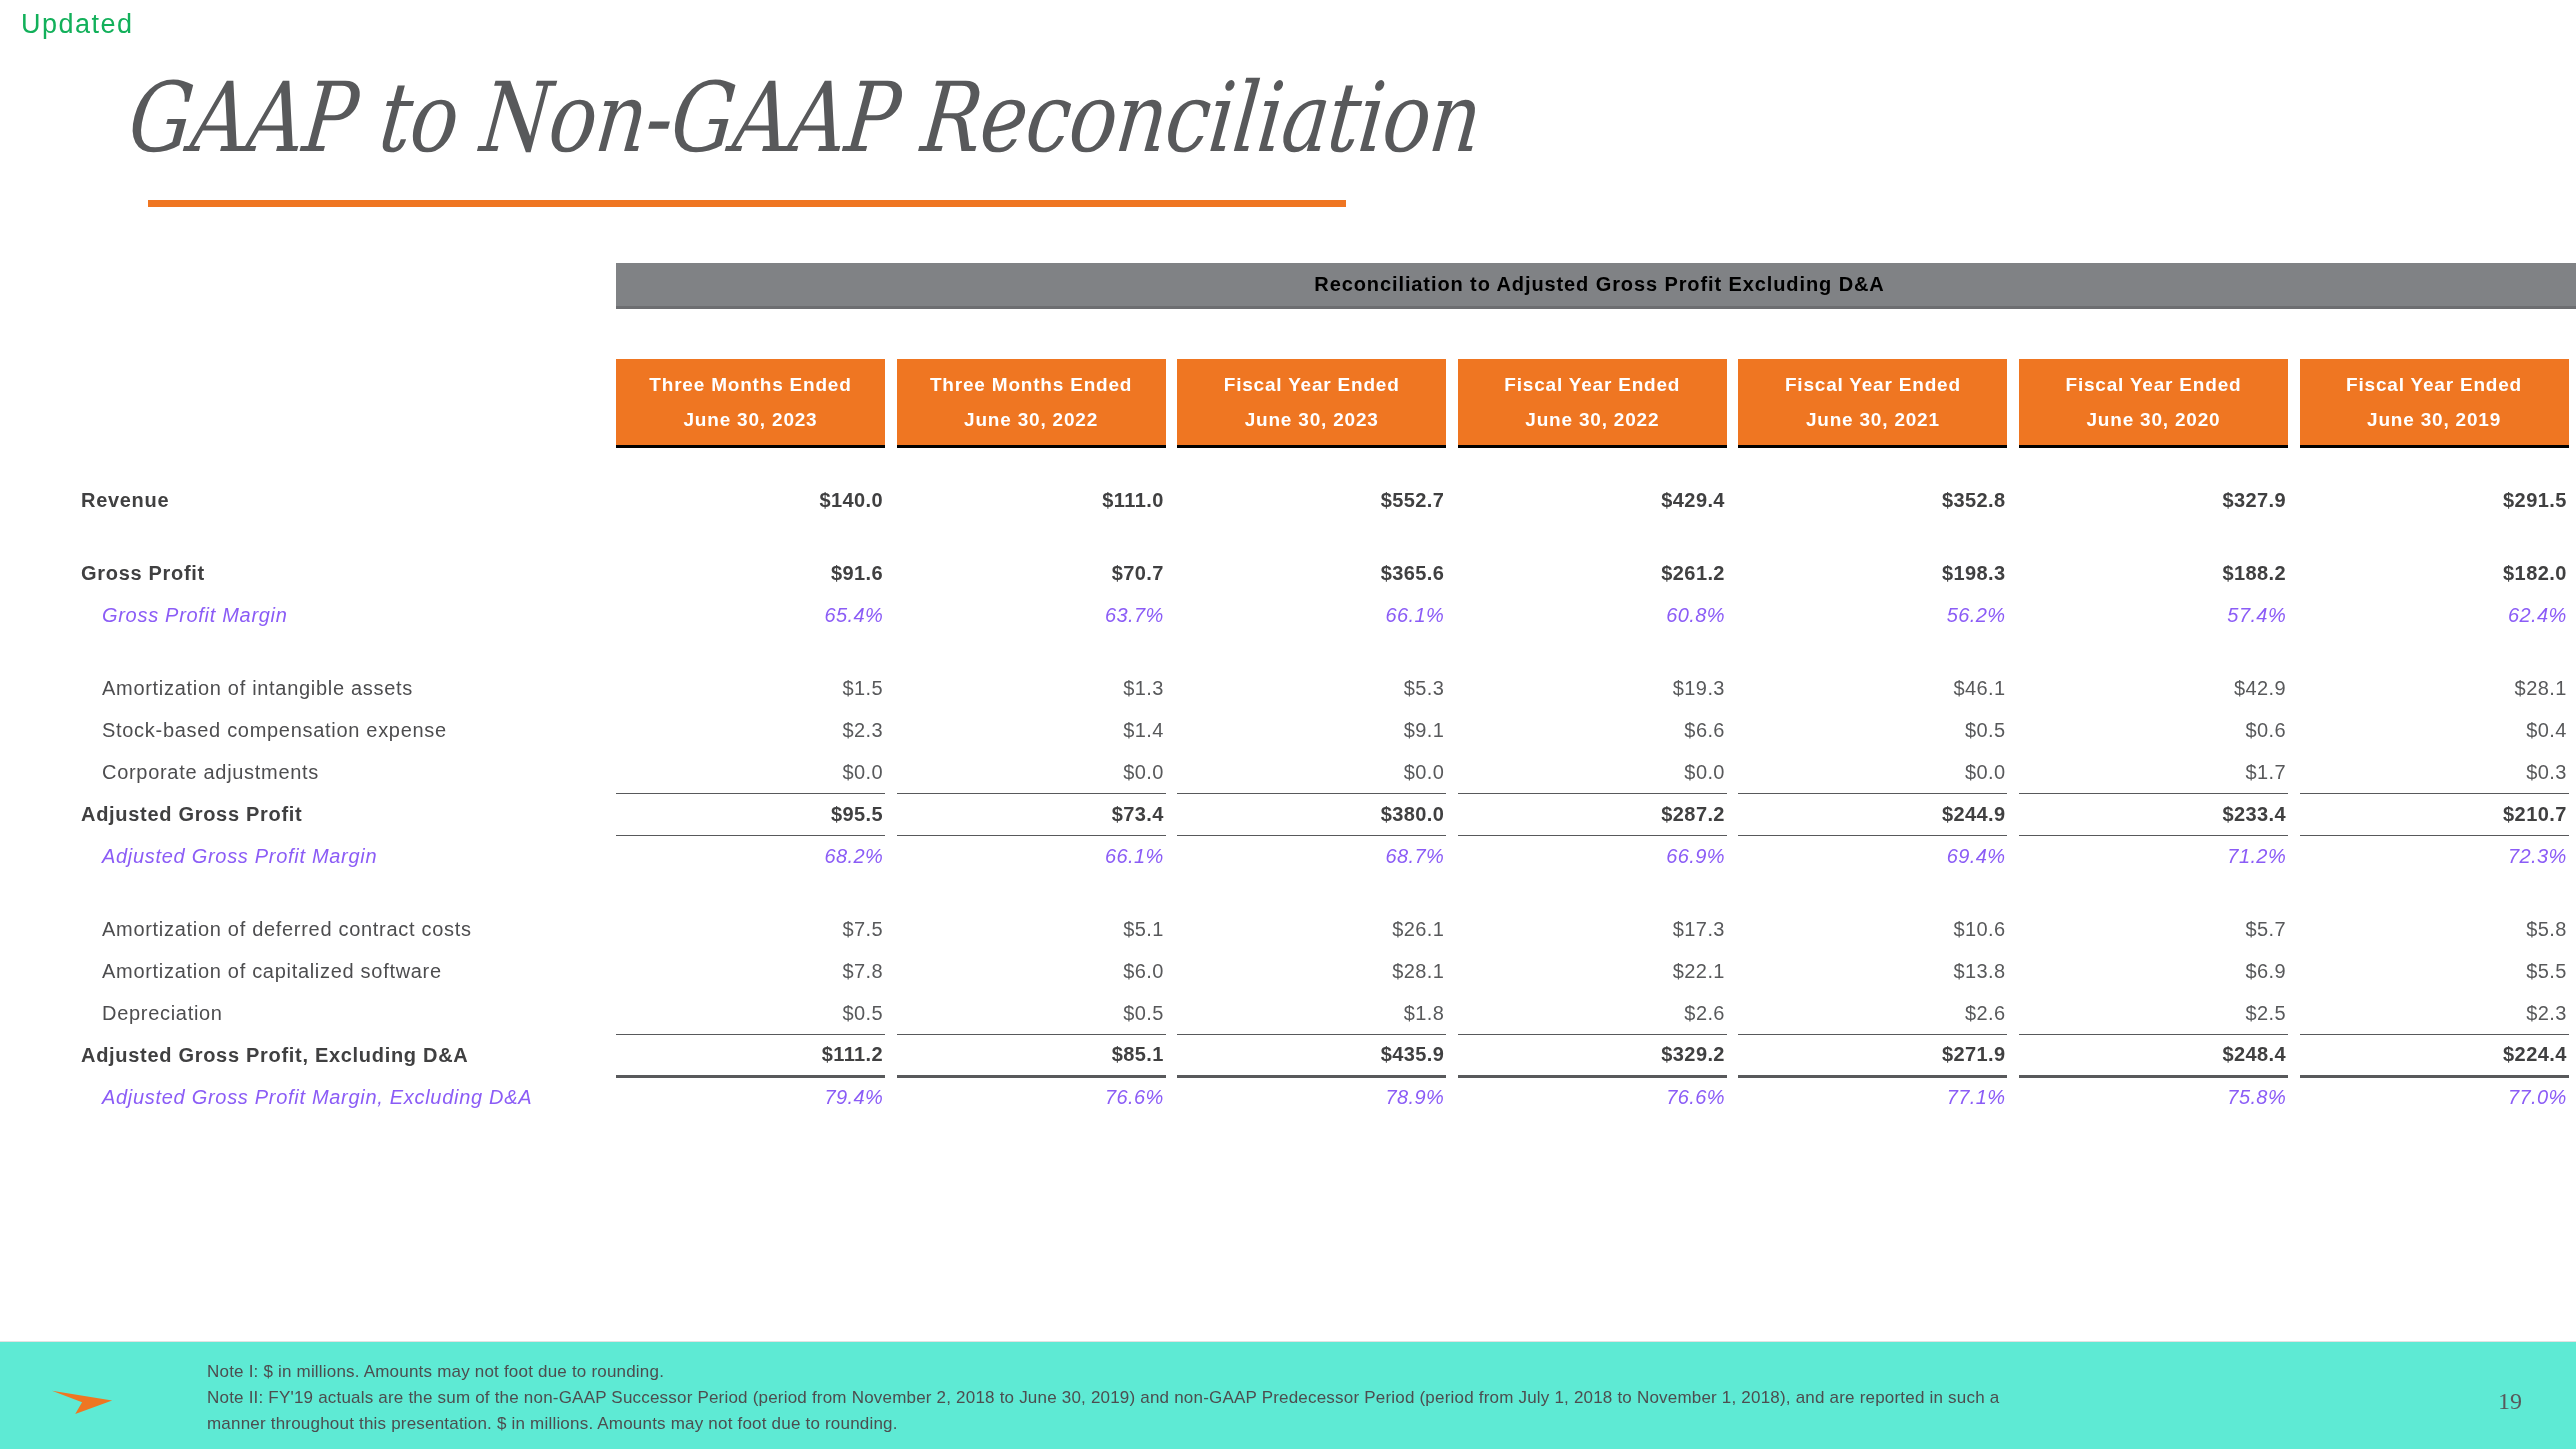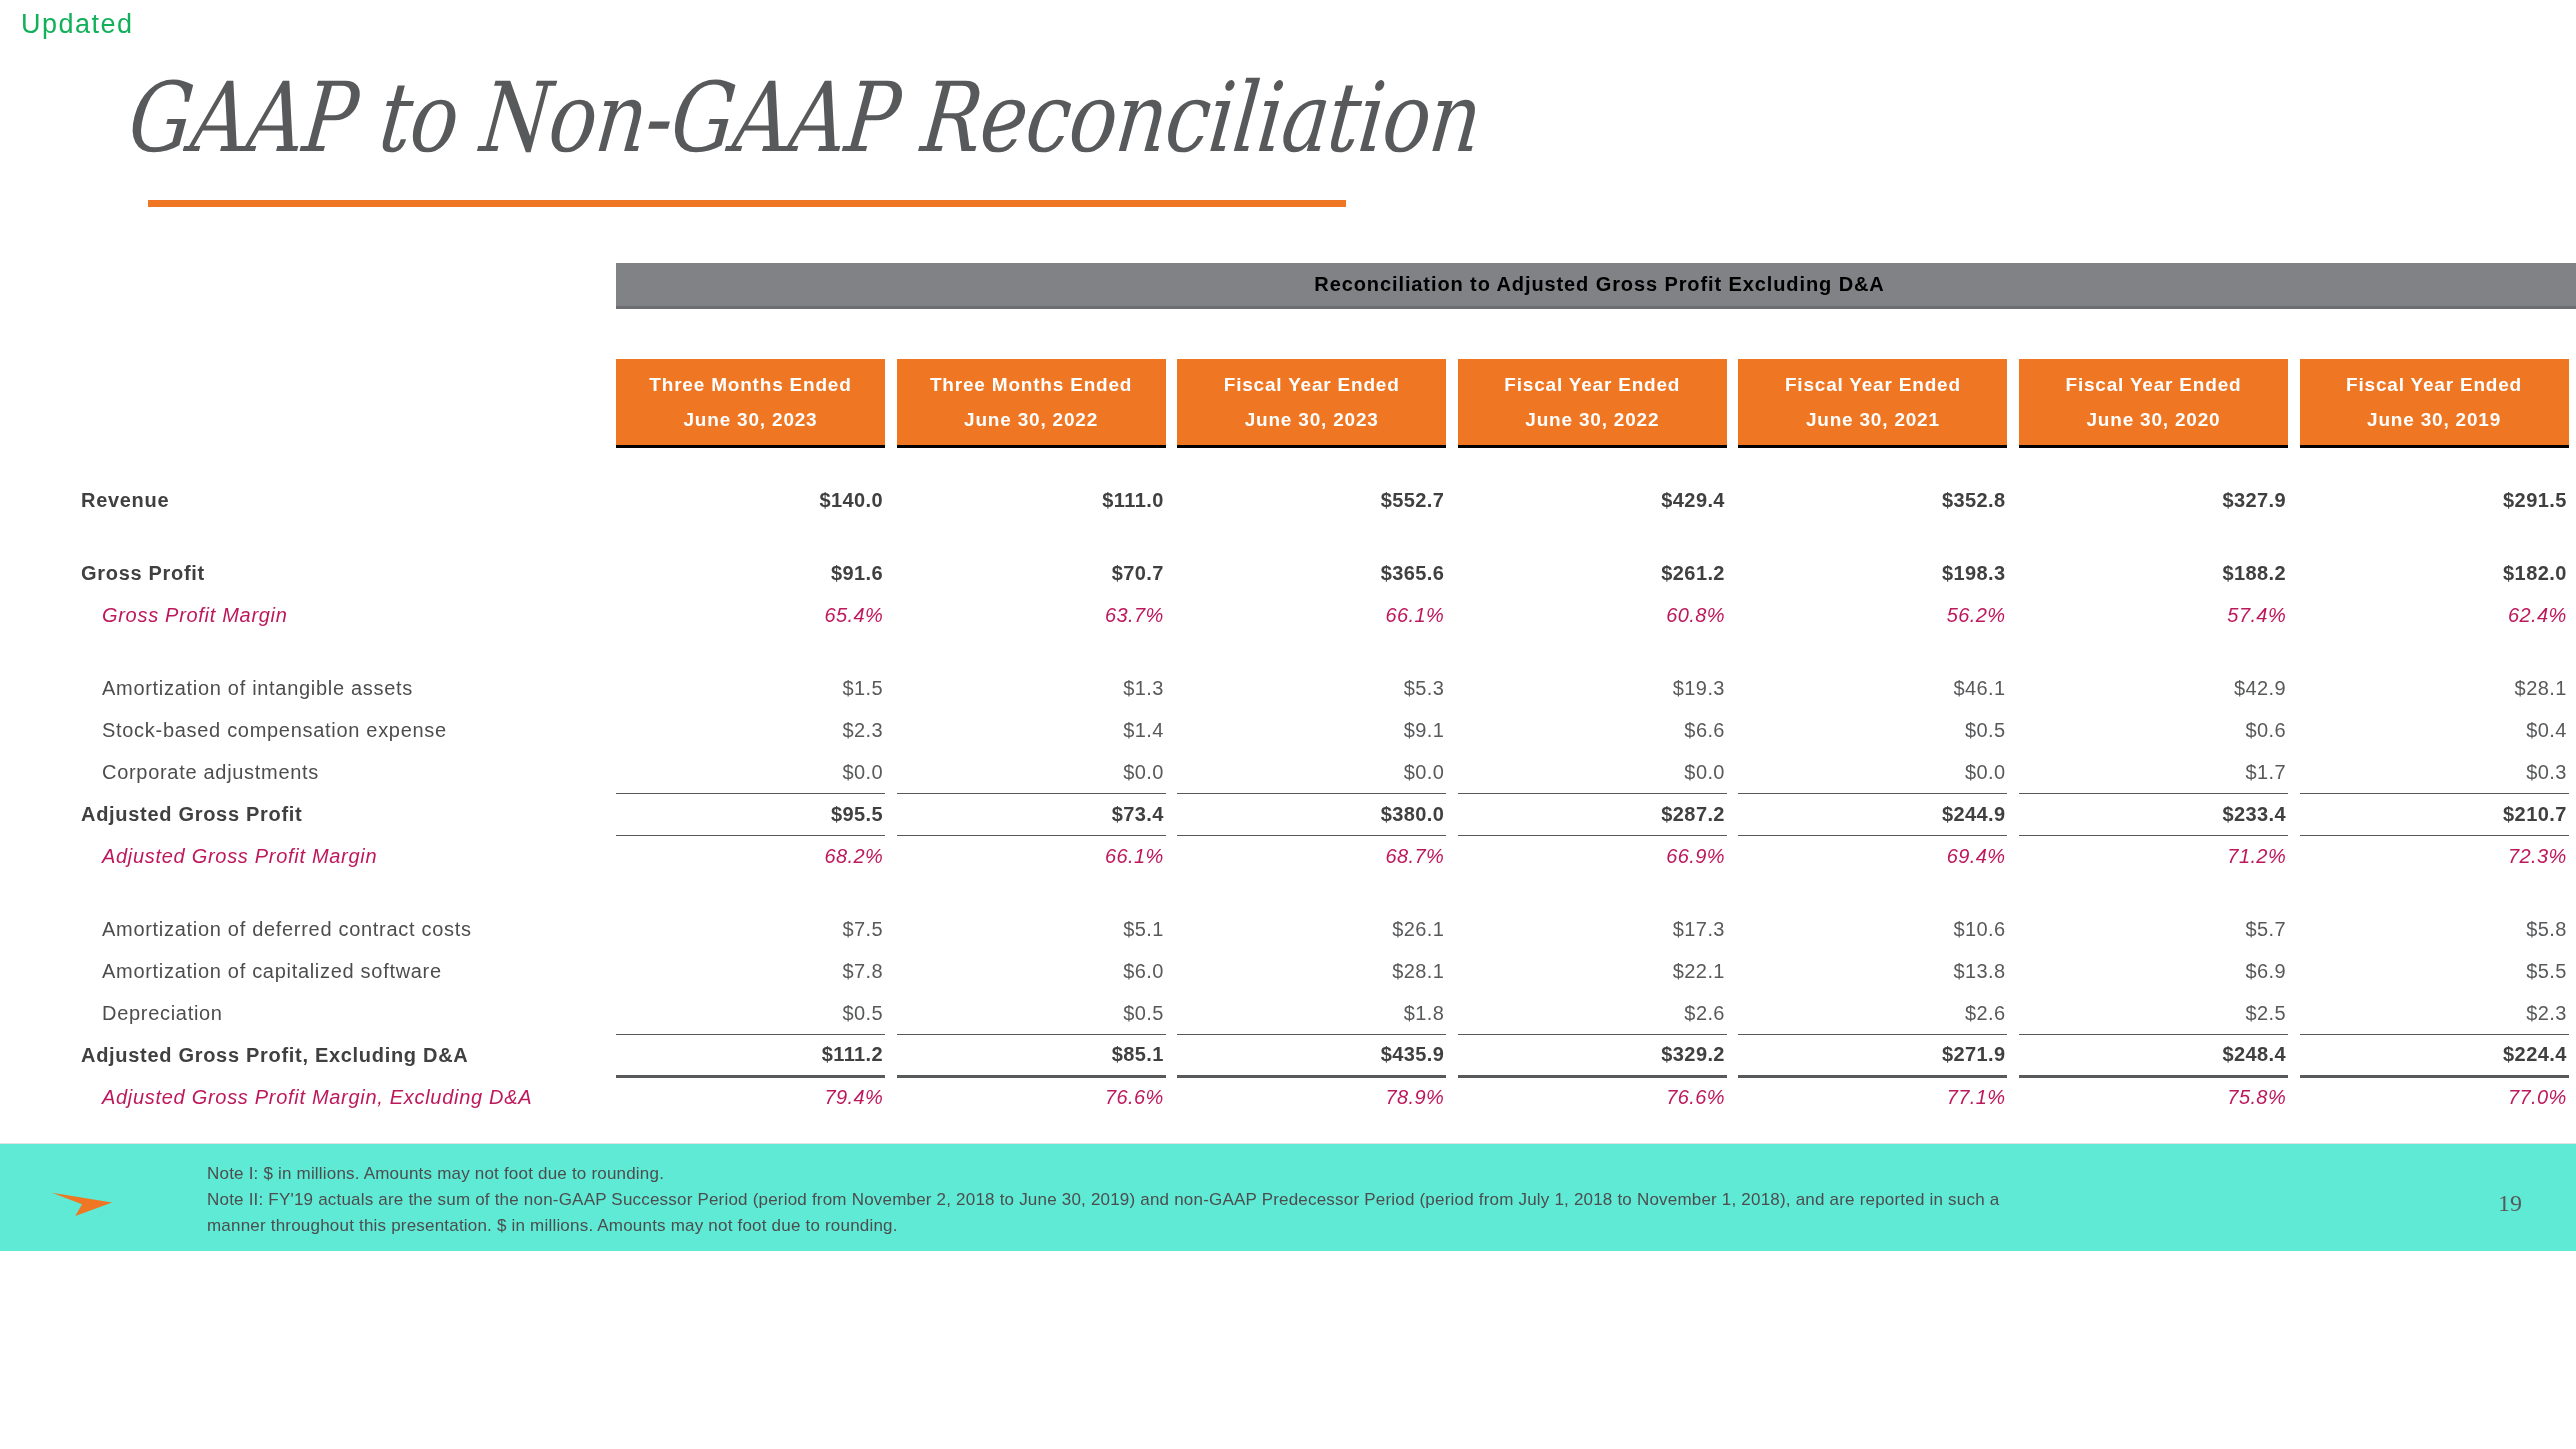--- a/index.html
+++ b/index.html
@@ -2,21 +2,21 @@
 <html><head>
 <meta charset="utf-8">
 <style>
   * { box-sizing: border-box; margin: 0; padding: 0; }
   html, body {
     width: 2576px; height: 1449px;
     background: #ffffff;
     font-family: "Liberation Sans", sans-serif;
     overflow: hidden;
   }
-  .slide { position: relative; width: 2576px; height: 1251px; background:#fff; }
+  .slide { position: relative; width: 2576px; height: 1449px; background:#fff; }
 
   
   .updated-tag {
     position: absolute; left: 21px; top: 8.7px;
     font-size: 27px; letter-spacing: 1.5px;
     color: #12b05a; font-weight: 400;
   }
 
   
   .title-wrap { position: absolute; left: 135px; top: 70px; }
@@ -81,21 +81,21 @@
   .cell {
     width: 269px; margin-right: 11.6px; flex: none;
     text-align: right; font-size: 20px; color: #58595b;
     letter-spacing: 0.4px; padding-right: 1.9px;
     line-height: 42px;
   }
   .cell:last-child { margin-right: 12px; }
 
   .label.indent { padding-left: 21px; }
   .label.b, .cell.b { font-weight: bold; color: #404041; }
-  .label.i, .cell.i { font-style: italic; color: #be185d; }
+  .label.i, .cell.i { font-style: italic; color: #8b5cf6; }
   .cell.rule-bot { border-bottom: 1.9px solid #58595b; }
   .cell.rule-bot-thick { border-bottom: 3.9px solid #58595b; }
 
   
   .footer {
     position: absolute; left: 0; bottom: 0;
     width: 2576px; height: 108px;
     background: #5eead4;
     border-top: 1px solid #e2e2e2;
   }

